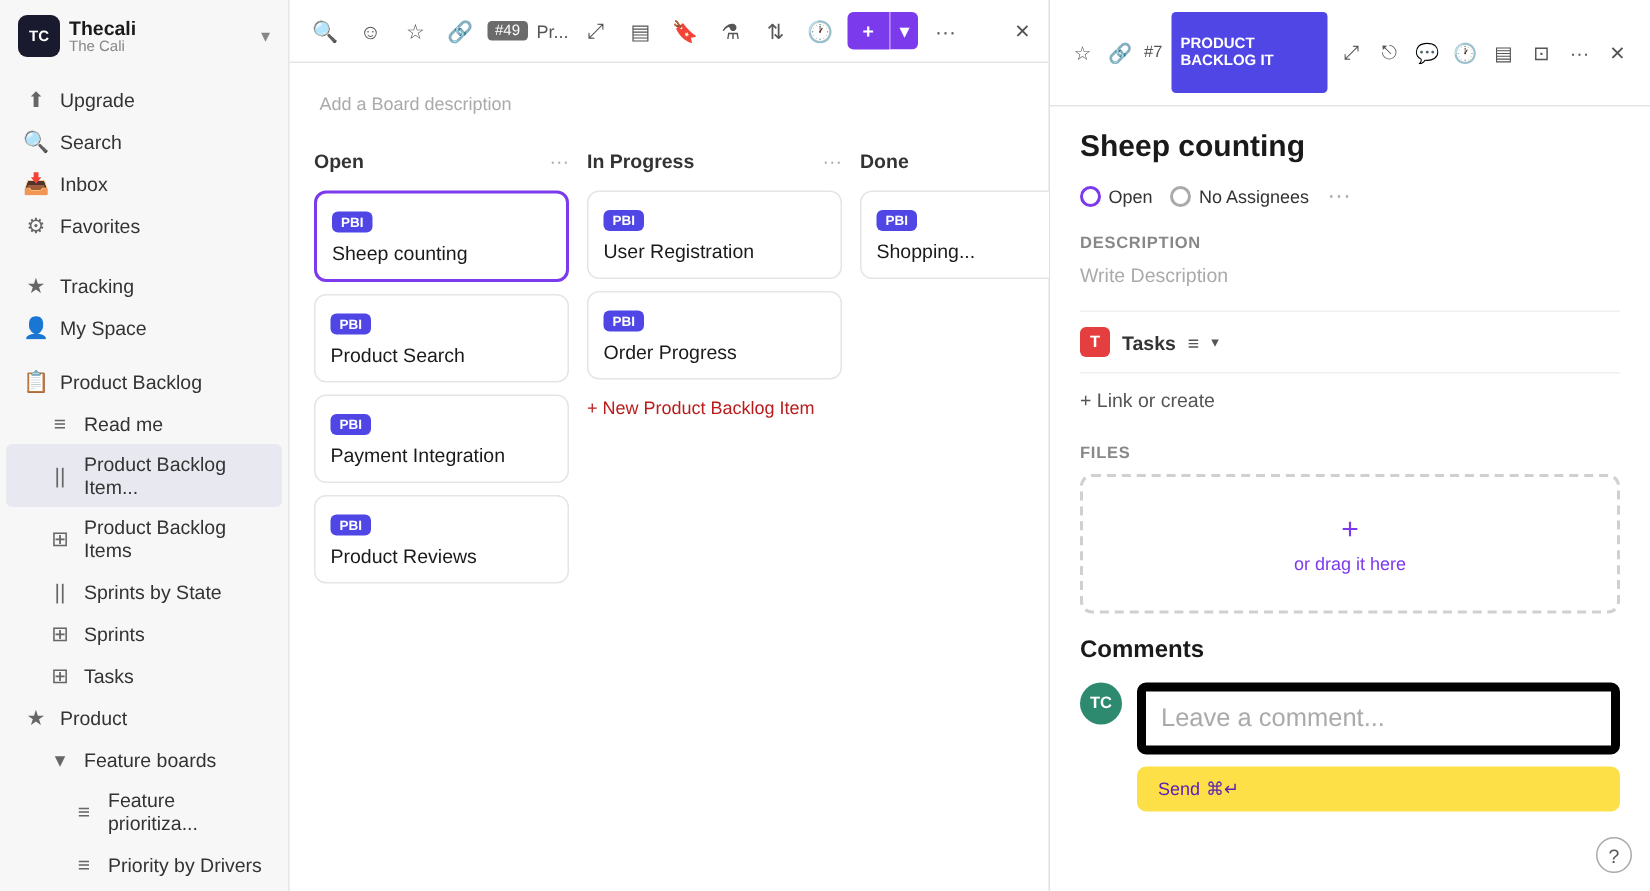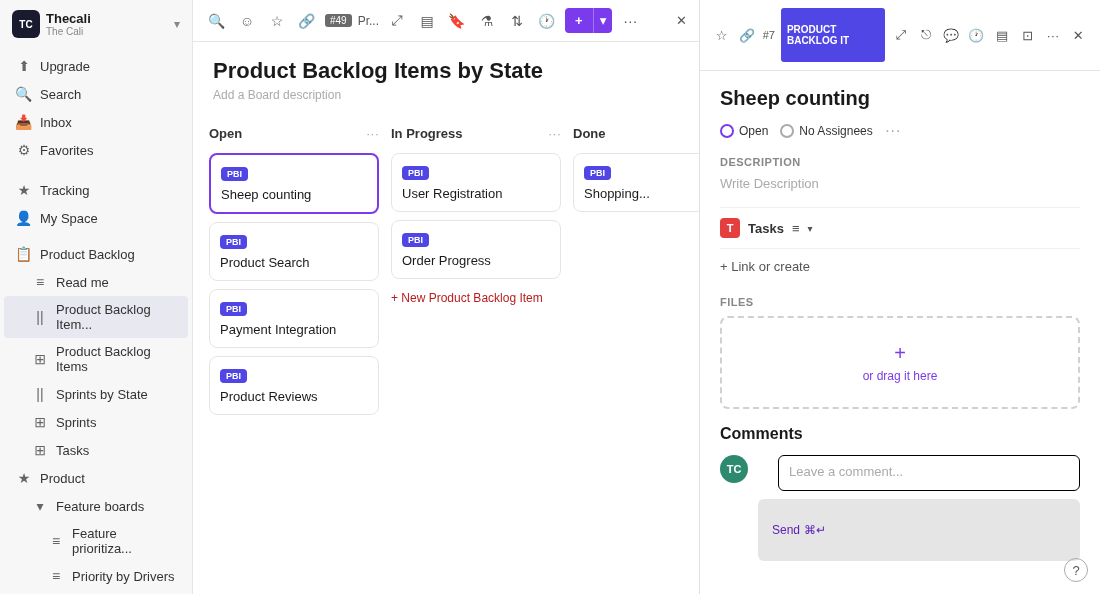--- a/index.html
+++ b/index.html
@@ -67,22 +67,22 @@
     .link-row { display: flex; align-items: flex-start; gap: 6px; padding: 10px 0; color: #555; font-size: 13px; cursor: pointer; }
     .files-section { margin-top: 12px; }
     .files-label { font-size: 11px; font-weight: 700; color: #888; text-transform: uppercase; letter-spacing: 0.5px; margin-bottom: 8px; }
     .files-dropzone { border: 2px dashed #d0d0d0; border-radius: 8px; padding: 24px; text-align: center; color: #7c3aed; font-size: 13px; cursor: pointer; }
     .files-dropzone-plus { font-size: 20px; color: #7c3aed; }
     .files-dropzone-text { color: #7c3aed; font-size: 12px; margin-top: 4px; }
     .comments-section { margin-top: 16px; }
     .comments-label { font-size: 16px; font-weight: 700; color: #1a1a1a; margin-bottom: 12px; }
     .comment-input-row { display: flex; align-items: flex-start; gap: 10px; }
     .comment-avatar { width: 28px; height: 28px; border-radius: 50%; background: #2d8a6e; color: white; display: flex; align-items: center; justify-content: center; font-size: 11px; font-weight: bold; flex-shrink: 0; }
-    .comment-input { flex: 1; border: 1px solid #000000; border-radius: 6px; padding: 8px 10px; font-size: 13px; color: #aaa; min-height: 36px; cursor: text; margin-left: 20px; }
-    .send-btn { background: #e5e5e5; color: #5b21b6; border: none; border-radius: 6px; padding: 24px 14px; font-size: 12px; cursor: pointer; margin-top: 8px; display: flex; align-items: center; gap: 4px; }
+    .comment-input { flex: 1; border: 6px solid #000000; border-radius: 6px; padding: 8px 10px; font-size: 17px; color: #aaa; min-height: 36px; cursor: text; }
+    .send-btn { background: #fde047; color: #5b21b6; border: none; border-radius: 6px; padding: 8px 14px; font-size: 12px; cursor: pointer; margin-top: 8px; display: flex; align-items: center; gap: 4px; }
     .help-btn { position: absolute; bottom: 12px; right: 12px; width: 24px; height: 24px; border-radius: 50%; border: 1px solid #aaa; display: flex; align-items: center; justify-content: center; color: #555; font-size: 13px; cursor: pointer; }
   </style>
 </head>
 <body>
 
 <div class="sidebar">
   <div class="sidebar-header">
     <div class="sidebar-logo">TC</div>
     <div>
       <div class="sidebar-title">Thecali</div>
@@ -190,21 +190,20 @@
     <div class="toolbar-icon">⇅</div>
     <div class="toolbar-icon">🕐</div>
     <div class="toolbar-add-group">
       <button class="toolbar-add">+</button>
       <button class="toolbar-add-caret">▾</button>
     </div>
     <div class="toolbar-icon">···</div>
     <div class="toolbar-close">✕</div>
   </div>
   <div class="board-header">
-    <div class="board-title">Product Backlog Items by State</div>
     <div class="board-desc">Add a Board description</div>
   </div>
   <div class="board-columns">
 
     <div class="column">
       <div class="column-header">
         <span class="column-title">Open</span>
         <span class="column-menu">···</span>
       </div>
       <div class="card active-card">

